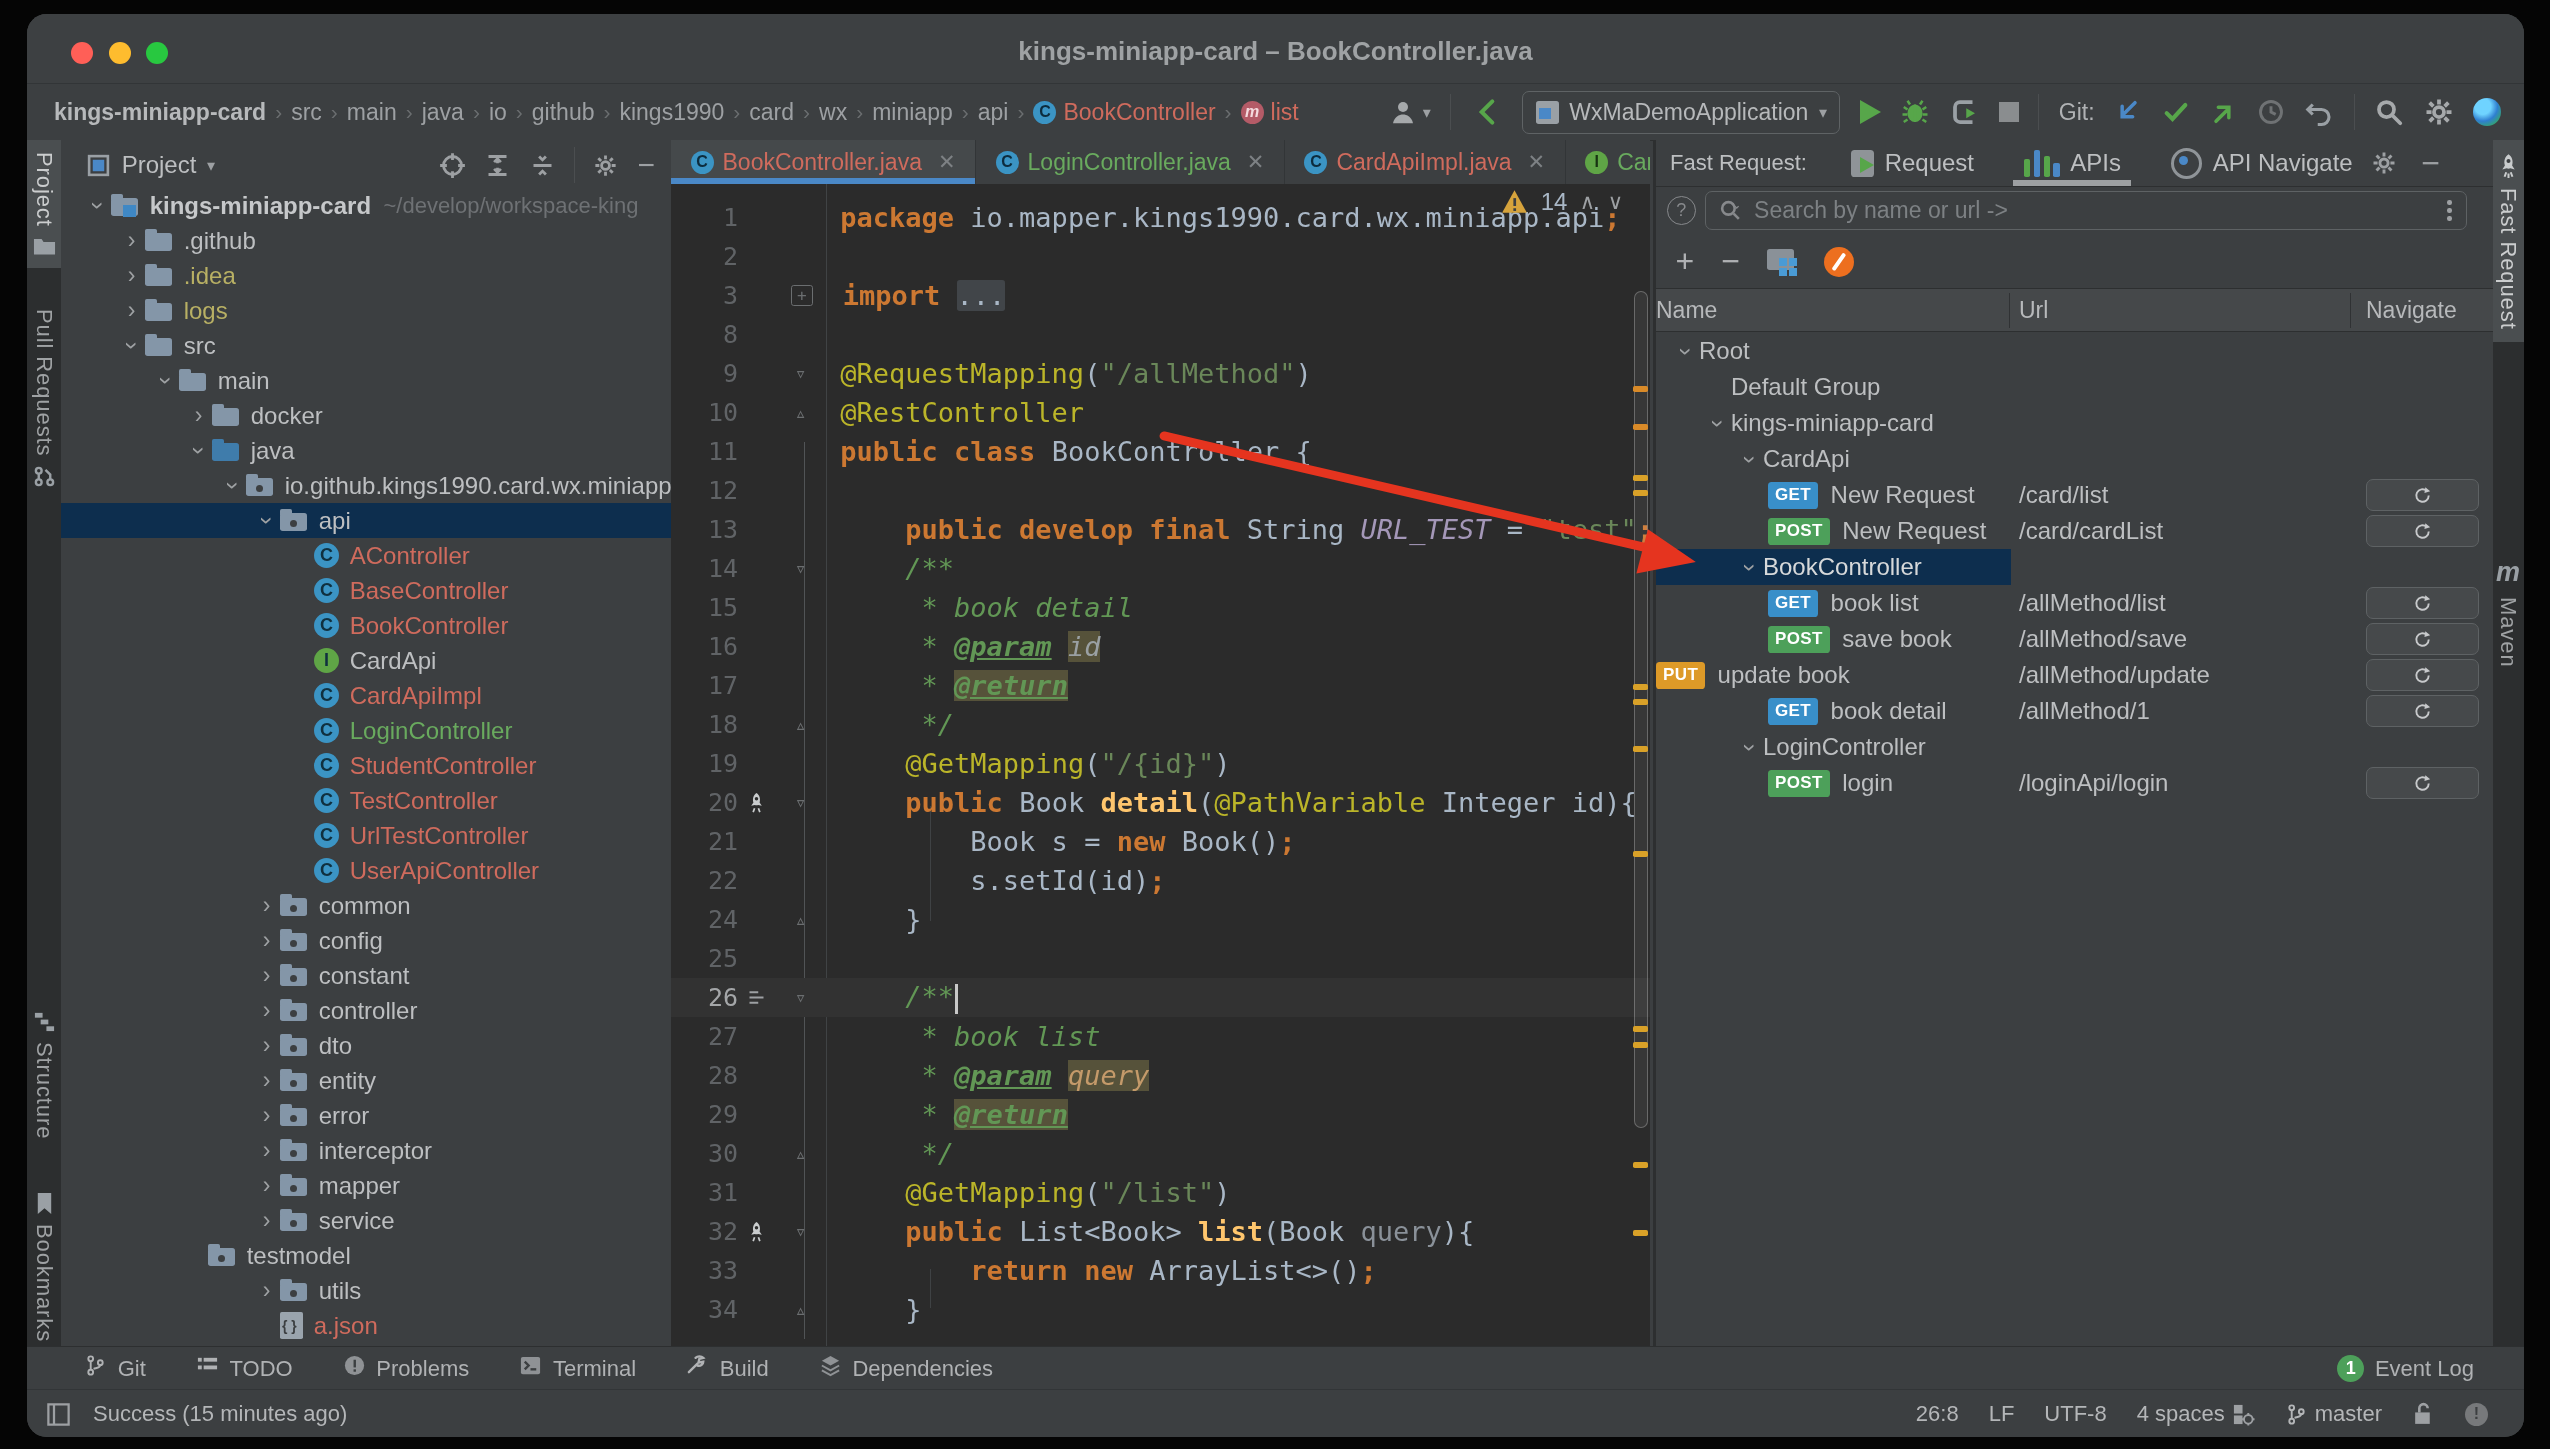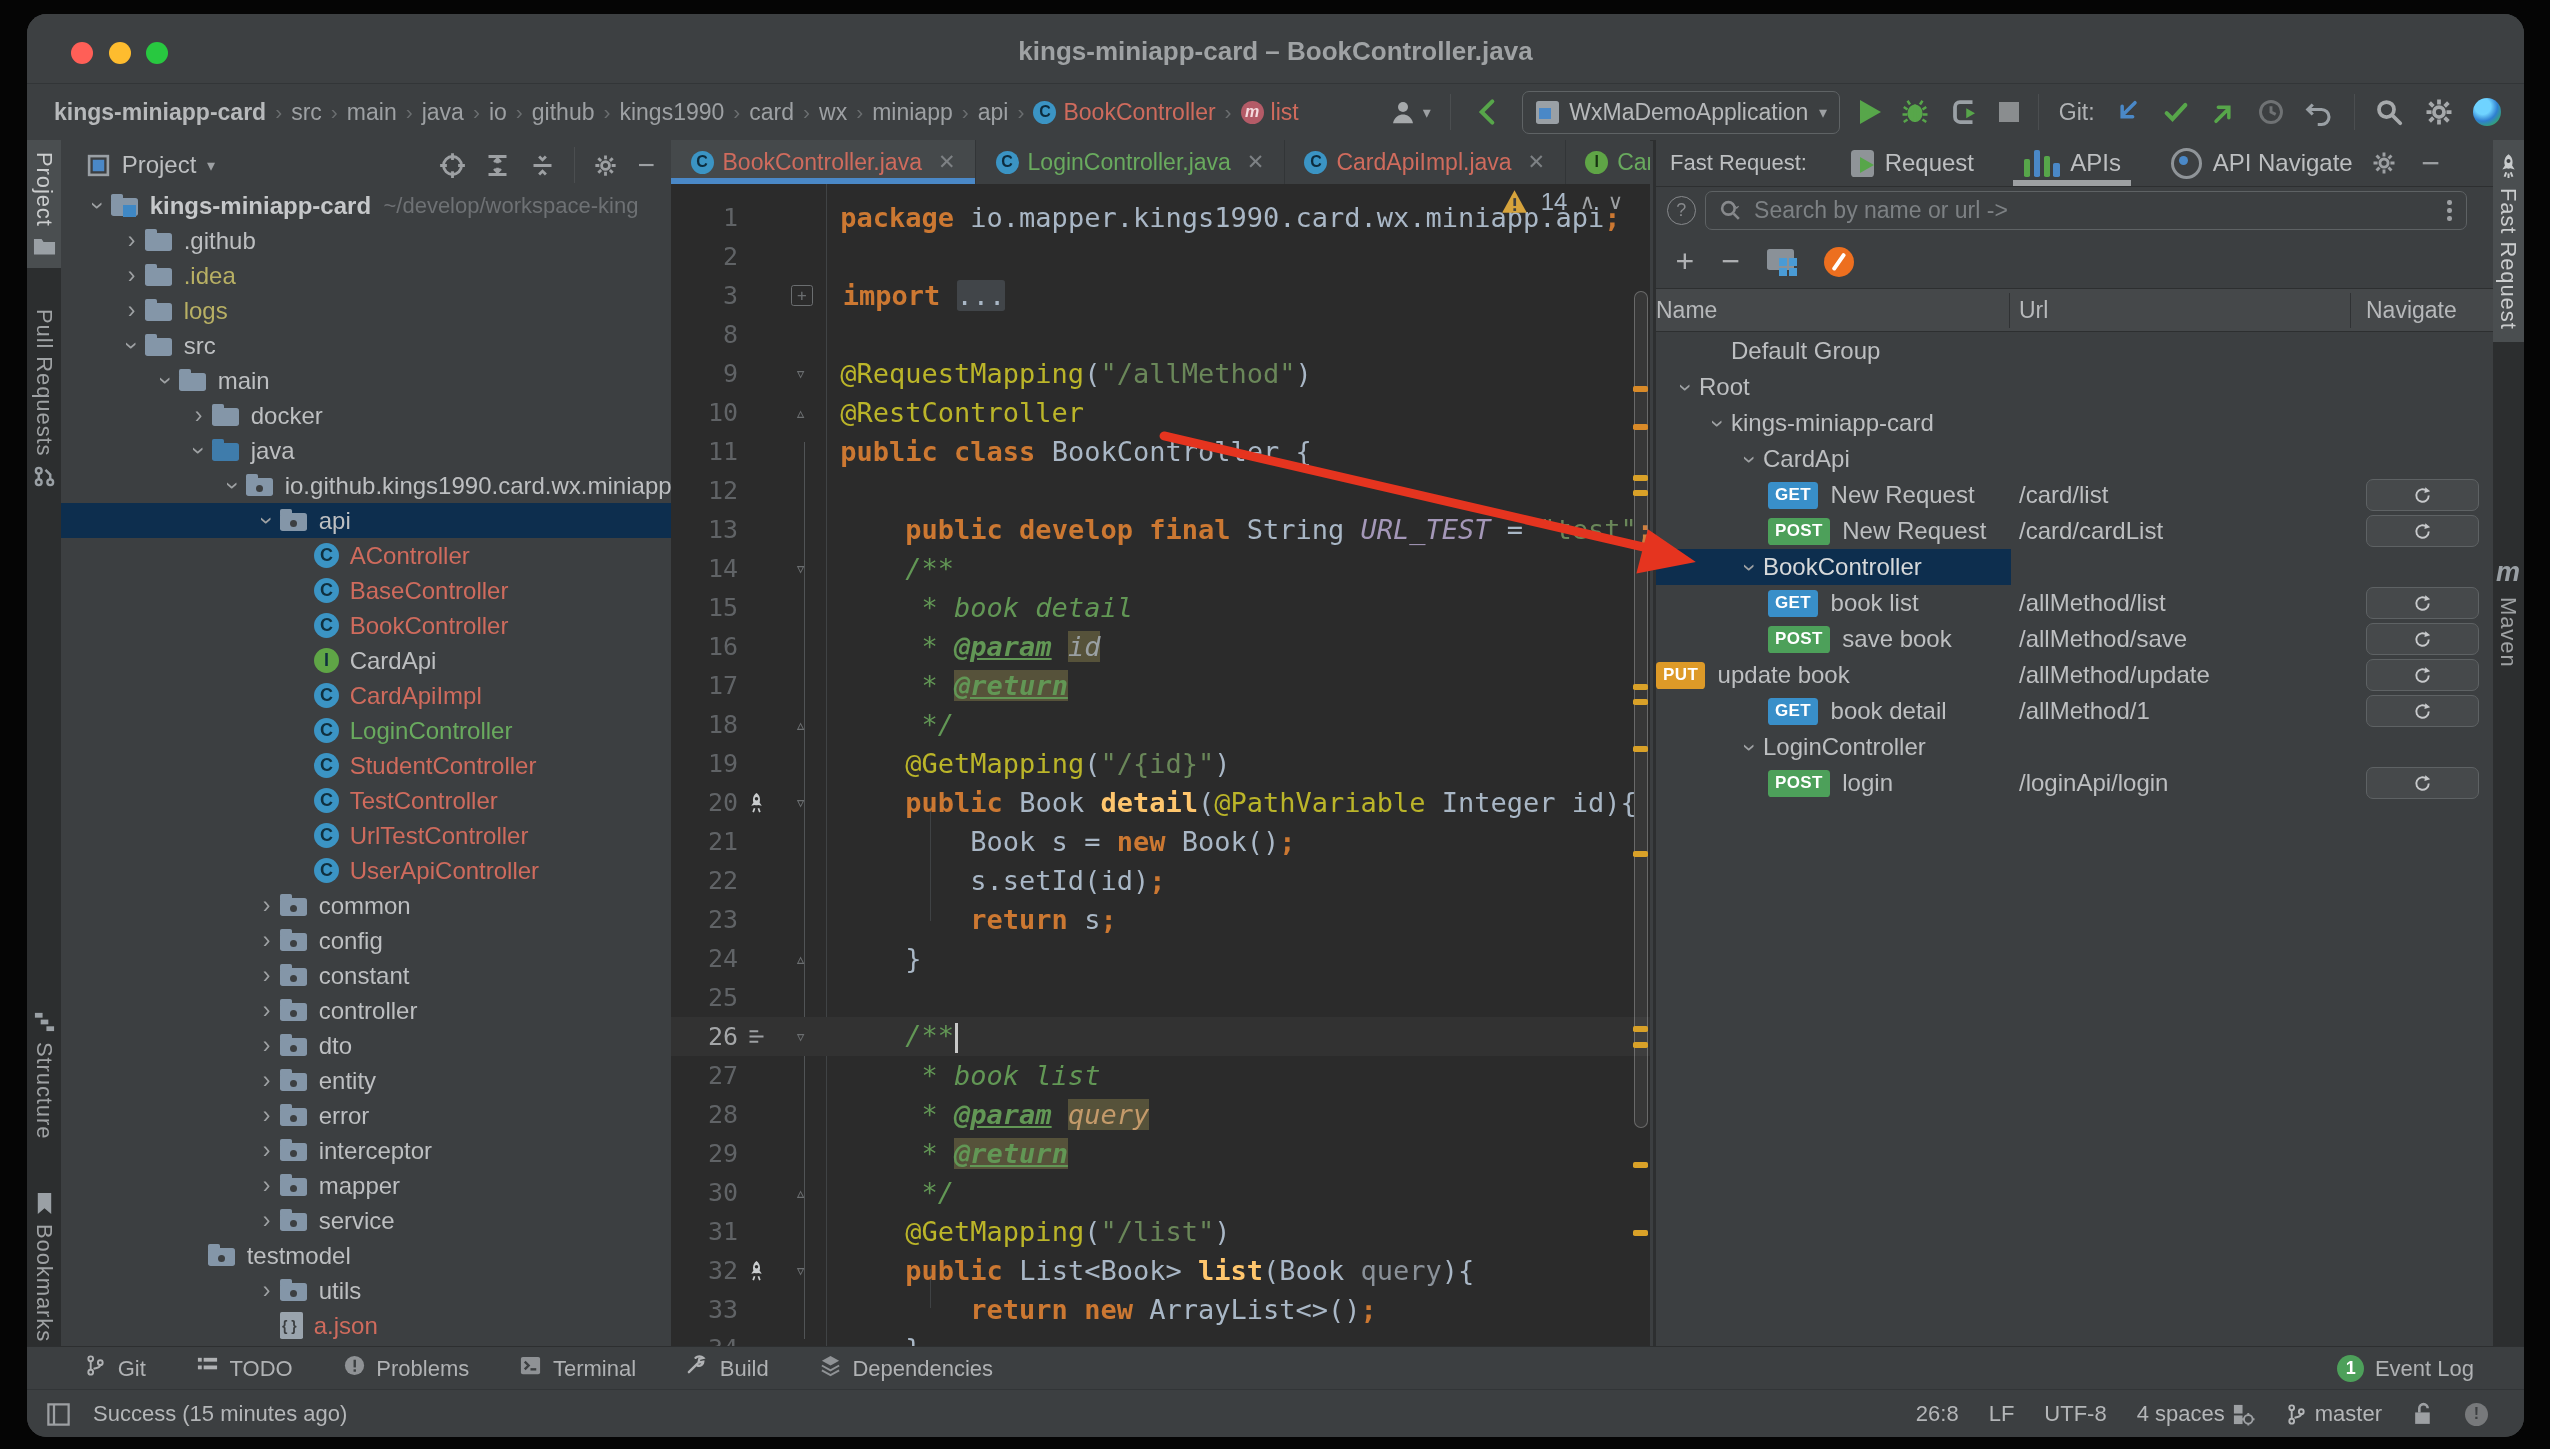--- a/index.html
+++ b/index.html
@@ -612,21 +612,20 @@
             <div class="code-row"><span class="ln">17</span><span class="gslot"></span><span class="fslot"></span><span class="codetxt"><span class="tk-c">     * </span><span class="tk-th">@return</span></span></div>
             <div class="code-row"><span class="ln">18</span><span class="gslot"></span><span class="fslot">▵</span><span class="codetxt"><span class="tk-c">     */</span></span></div>
             <div class="code-row"><span class="ln">19</span><span class="gslot"></span><span class="fslot"></span><span class="codetxt"><span class="tk-w">    </span><span class="tk-y">@GetMapping</span><span class="tk-w">(</span><span class="tk-g">"/{id}"</span><span class="tk-w">)</span></span></div>
             <div class="code-row"><span class="ln">20</span><span class="gslot"><svg width="23" height="23" viewBox="0 0 24 24">
                   <path d="M12 2c3 2 4.5 6 3.2 10l2.3 3.5-3.8-1a4.5 4.5 0 0 1-3.4 0l-3.8 1L8.8 12C7.5 8 9 4 12 2z" fill="#c9cccd"></path>
                   <circle cx="12" cy="8" r="1.8" fill="#2b2b2b"></circle>
                   <path d="M10 18l-1.5 4M14 18l1.5 4" stroke="#c9cccd" stroke-width="1.8"></path>
                 </svg></span><span class="fslot">▿</span><span class="codetxt"><span class="tk-w">    </span><span class="tk-o">public </span><span class="tk-w">Book </span><span class="tk-m">detail</span><span class="tk-w">(</span><span class="tk-y">@PathVariable </span><span class="tk-w">Integer id</span><span class="tk-w">){</span></span></div>
             <div class="code-row"><span class="ln">21</span><span class="gslot"></span><span class="fslot"></span><span class="codetxt"><span class="tk-w">        Book s = </span><span class="tk-o">new </span><span class="tk-w">Book()</span><span class="tk-o">;</span></span></div>
             <div class="code-row"><span class="ln">22</span><span class="gslot"></span><span class="fslot"></span><span class="codetxt"><span class="tk-w">        s.setId(id)</span><span class="tk-o">;</span></span></div>
-            <div class="code-row"><span class="ln">23</span><span class="gslot"></span><span class="fslot"></span><span class="codetxt"><span class="tk-w">        </span><span class="tk-o">return </span><span class="tk-w">s</span><span class="tk-o">;</span></span></div>
             <div class="code-row"><span class="ln">24</span><span class="gslot"></span><span class="fslot">▵</span><span class="codetxt"><span class="tk-w">    }</span></span></div>
             <div class="code-row"><span class="ln">25</span><span class="gslot"></span><span class="fslot"></span><span class="codetxt"></span></div>
             <div class="code-row cur"><span class="ln">26</span><span class="gslot"><svg width="21" height="21" viewBox="0 0 24 24">
                   <path d="M4 6h10M4 12h16M4 18h10" stroke="#9da0a3" stroke-width="2.5"></path>
                 </svg></span><span class="fslot">▿</span><span class="codetxt"><span class="tk-w">    </span><span class="tk-c">/**</span><span class="caret-bar"></span></span></div>
             <div class="code-row"><span class="ln">27</span><span class="gslot"></span><span class="fslot"></span><span class="codetxt"><span class="tk-c">     * book list</span></span></div>
             <div class="code-row"><span class="ln">28</span><span class="gslot"></span><span class="fslot"></span><span class="codetxt"><span class="tk-c">     * </span><span class="tk-tl">@param</span><span class="tk-c"> </span><span class="tk-hio">query</span></span></div>
             <div class="code-row"><span class="ln">29</span><span class="gslot"></span><span class="fslot"></span><span class="codetxt"><span class="tk-c">     * </span><span class="tk-th">@return</span></span></div>
             <div class="code-row"><span class="ln">30</span><span class="gslot"></span><span class="fslot">▵</span><span class="codetxt"><span class="tk-c">     */</span></span></div>
             <div class="code-row"><span class="ln">31</span><span class="gslot"></span><span class="fslot"></span><span class="codetxt"><span class="tk-w">    </span><span class="tk-y">@GetMapping</span><span class="tk-w">(</span><span class="tk-g">"/list"</span><span class="tk-w">)</span></span></div>
@@ -727,29 +726,29 @@
     </div>
     <div id="fr-thead">
       <span style="">Name</span>
       <span style="position:absolute;left:363px;">Url</span>
       <span style="position:absolute;left:710px;">Navigate</span>
       <span class="th-sep" style="left:353px;"></span>
       <span class="th-sep" style="left:694px;"></span>
     </div>
     <div id="fr-tree">
           <div class="fr-row">
+            <span style="display: flex; align-items: center; position: relative; z-index: 2; padding-left: 16px; width: 100%;">
+              <span class="chev open">›</span>
+              <span>Root</span>
+            </span>
+          </div>
+          <div class="fr-row">
             <span style="display: flex; align-items: center; position: relative; z-index: 2; padding-left: 48px; width: 100%;">
               <span class="chev"></span>
               <span>Default Group</span>
-            </span>
-          </div>
-          <div class="fr-row">
-            <span style="display: flex; align-items: center; position: relative; z-index: 2; padding-left: 16px; width: 100%;">
-              <span class="chev open">›</span>
-              <span>Root</span>
             </span>
           </div>
           <div class="fr-row">
             <span style="display: flex; align-items: center; position: relative; z-index: 2; padding-left: 48px; width: 100%;">
               <span class="chev open">›</span>
               <span>kings-miniapp-card</span>
             </span>
           </div>
           <div class="fr-row">
             <span style="display: flex; align-items: center; position: relative; z-index: 2; padding-left: 80px; width: 100%;">

